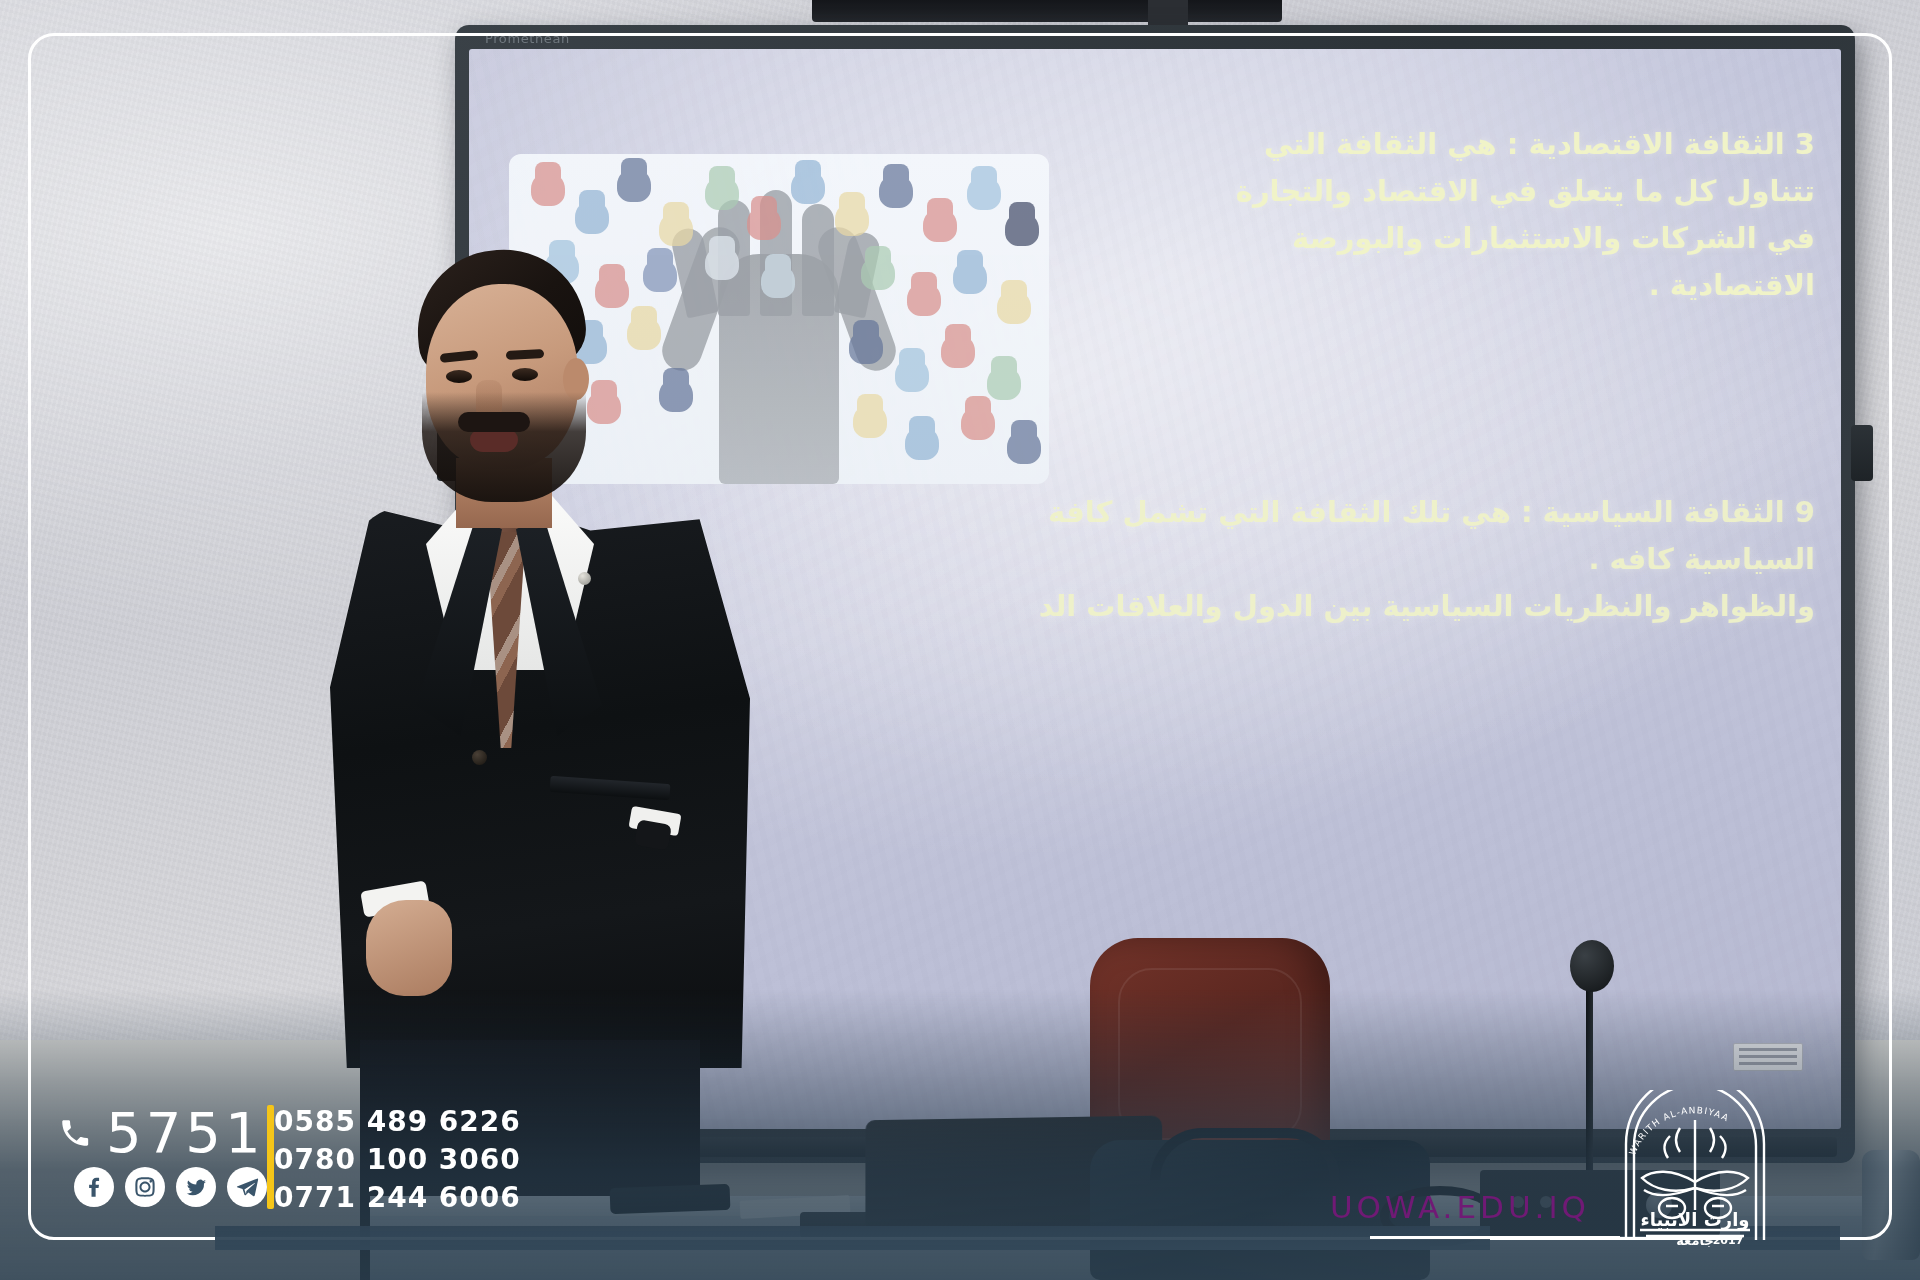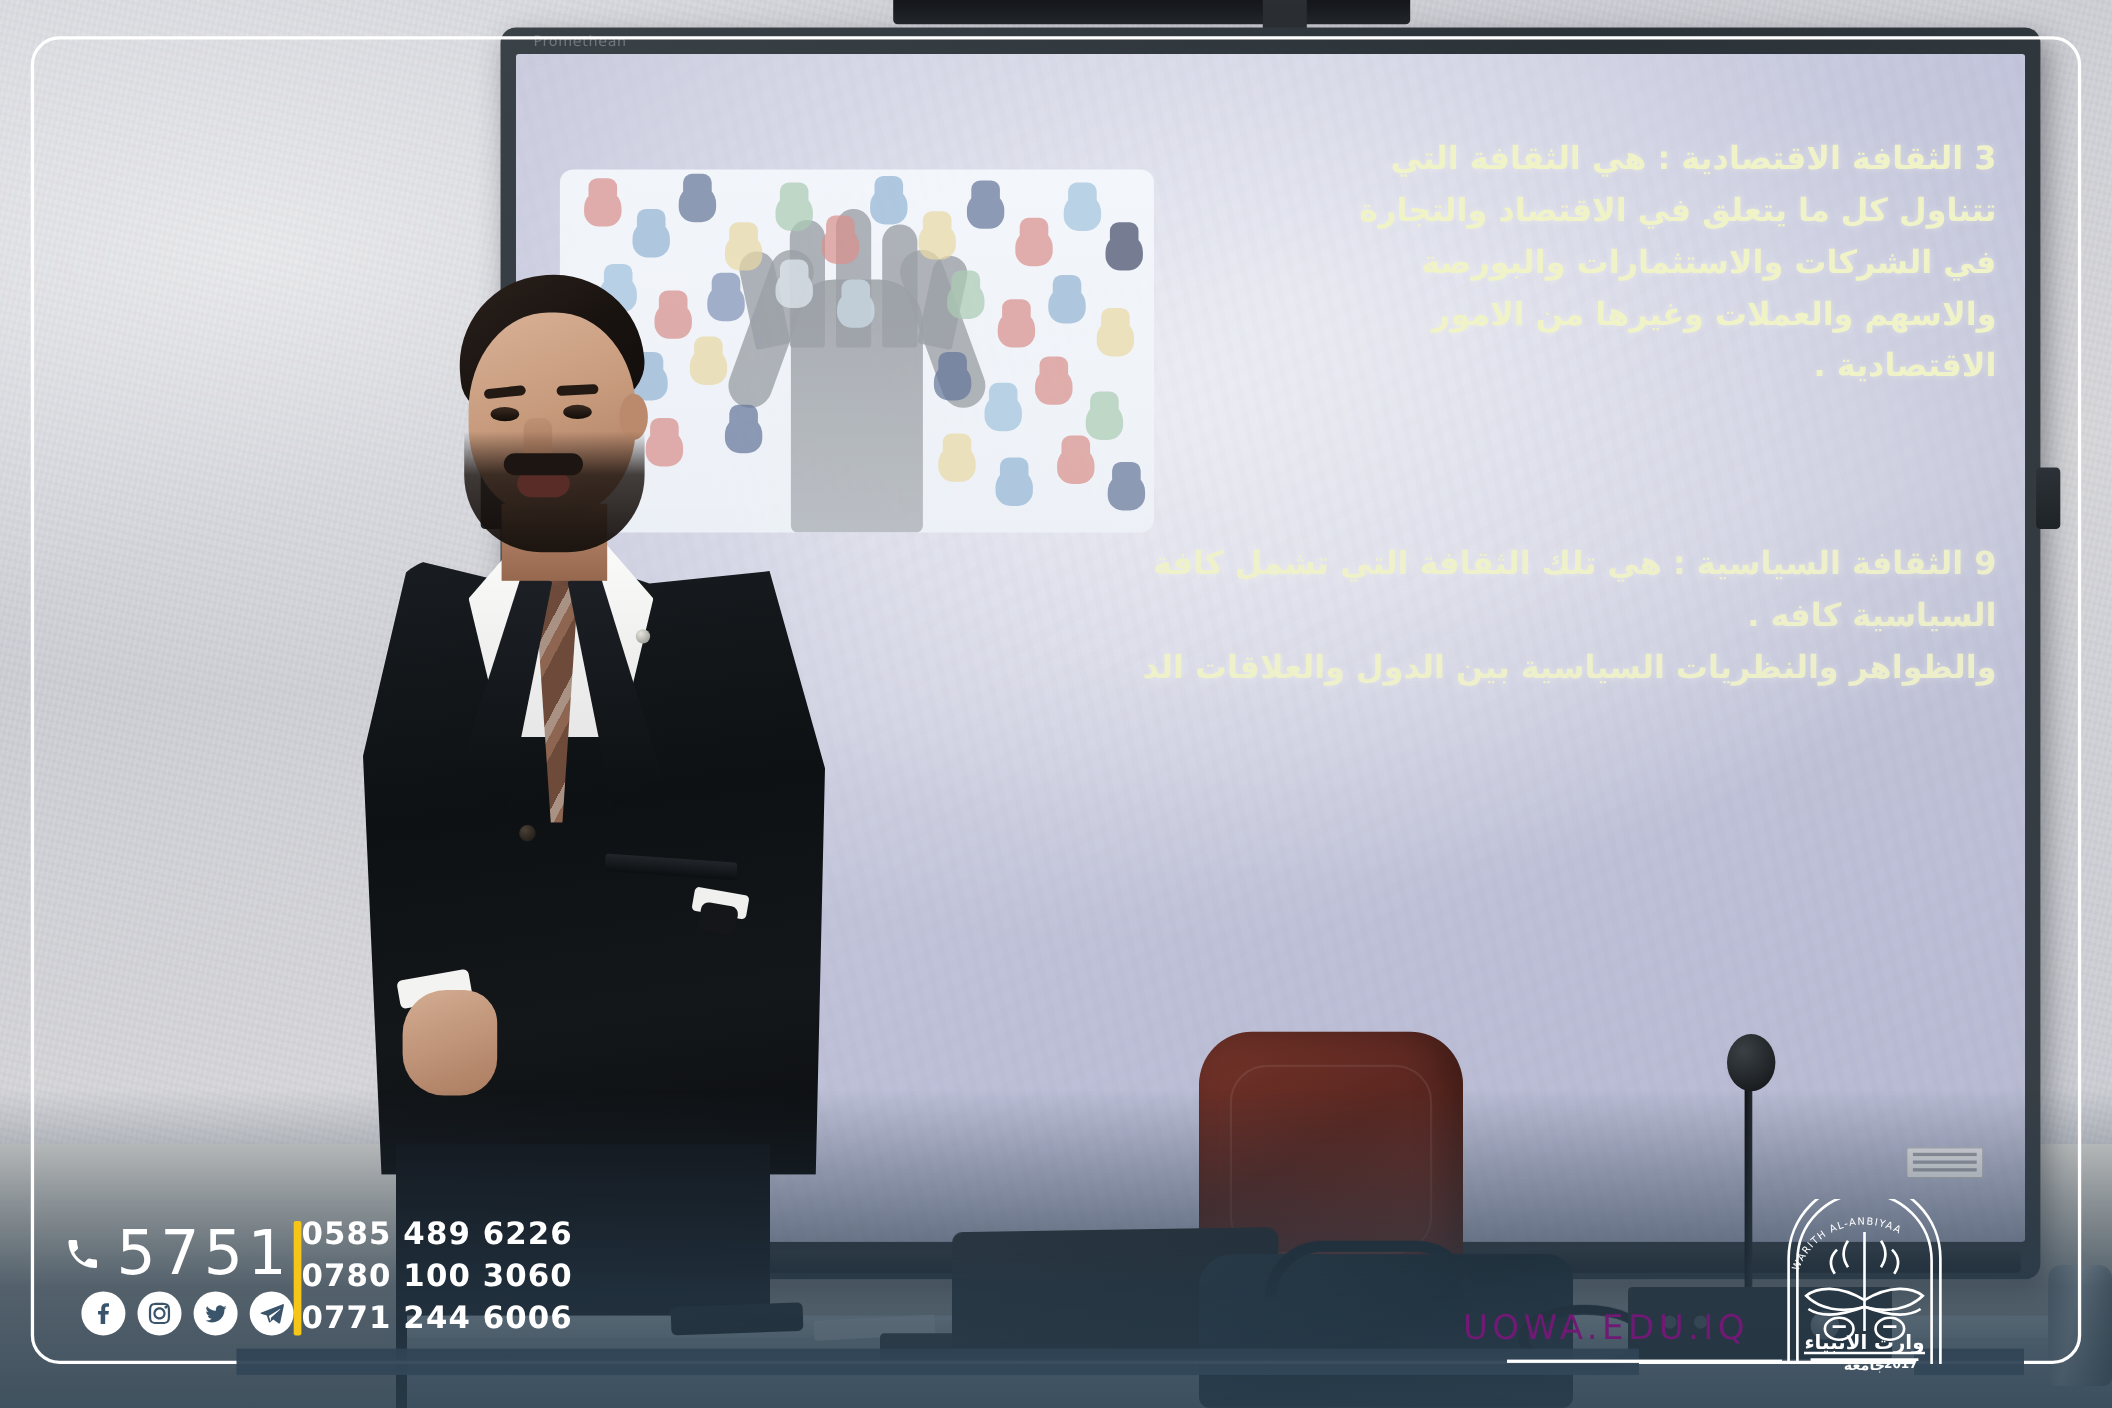--- a/index.html
+++ b/index.html
@@ -381,21 +381,21 @@
     position:absolute; right:80px; bottom:30px; width:100px; height:24px;
     background:linear-gradient(180deg, rgba(47,67,84,.92), rgba(50,71,88,.98));
   }
   .hline-right {
     position:absolute; left:1370px; bottom:41px; width:250px; height:3px;
     background:#ffffff;
   }
 
   .contact {
     position:absolute; left:58px; bottom:66px;
-    display:flex; align-items:flex-end; 
+    display:flex; align-items:flex-start; 
     color:#fff;
   }
   .contact-left { display:flex; flex-direction:column; gap:6px; }
   .hotline { display:flex; align-items:center; gap:14px; }
   .hotline-num {
     font-size:56px; font-weight:400; letter-spacing:4px; line-height:1;
     font-family:"DejaVu Sans", sans-serif;
   }
   .phone-ico { width:34px; height:34px; fill:#fff; }
   .socials { display:flex; gap:11px; padding-left:16px; }
@@ -489,21 +489,20 @@
         <div class="hand-dot" style="left:452px; top:252px; background:#d98b86;"></div>
         <div class="hand-dot" style="left:498px; top:276px; background:#5d6f94;"></div>
         <div class="hand-dot" style="left:196px; top:92px;  background:#e3ecf3;"></div>
         <div class="hand-dot" style="left:252px; top:110px; background:#cfe0ea;"></div>
       </div>
 
       <div class="slide-text" id="para1">
         <span class="ln">3 الثقافة الاقتصادية :  هي  الثقافة  التي</span>
         <span class="ln">تتناول كل ما يتعلق في الاقتصاد والتجارة</span>
         <span class="ln">في الشركات والاستثمارات والبورصة</span>
-        <span class="ln">والاسهم  والعملات وغيرها من الامور</span>
         <span class="ln">الاقتصادية .</span>
       </div>
 
       <div class="slide-text" id="para2">
         <span class="ln">9 الثقافة  السياسية : هي تلك الثقافة التي  تشمل كافة</span>
         <span class="ln">السياسية كافه .</span>
         <span class="ln">والظواهر والنظريات السياسية بين الدول والعلاقات الد</span>
       </div>
 
       <div class="board-label">

